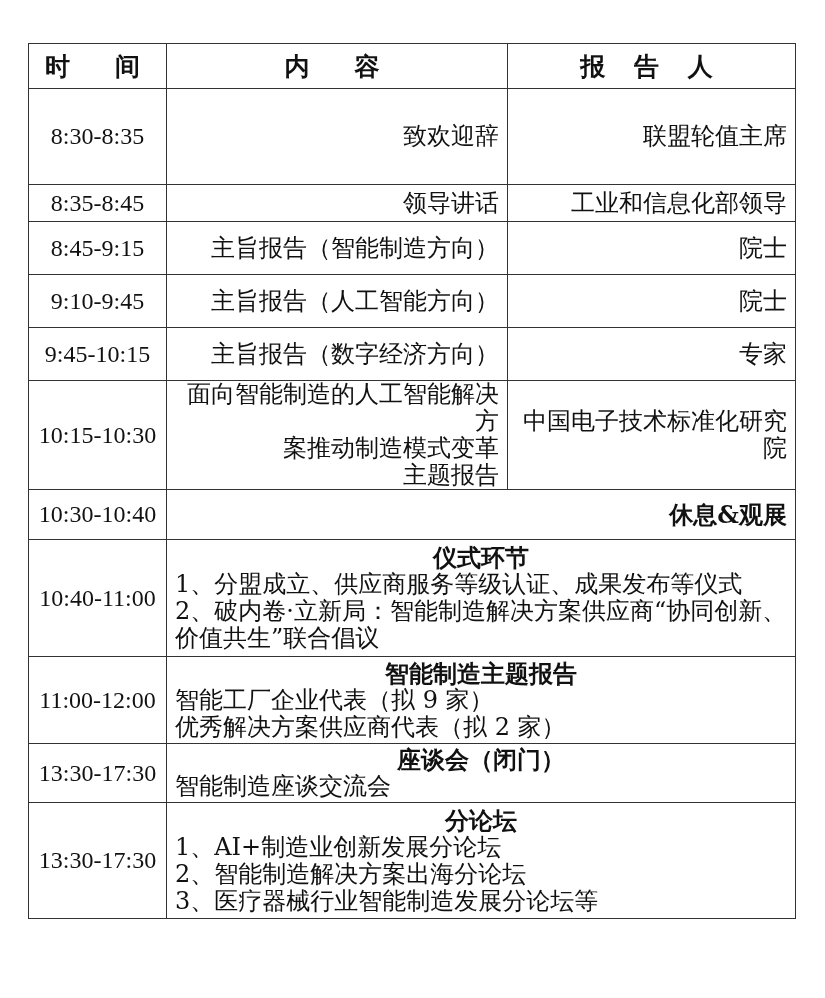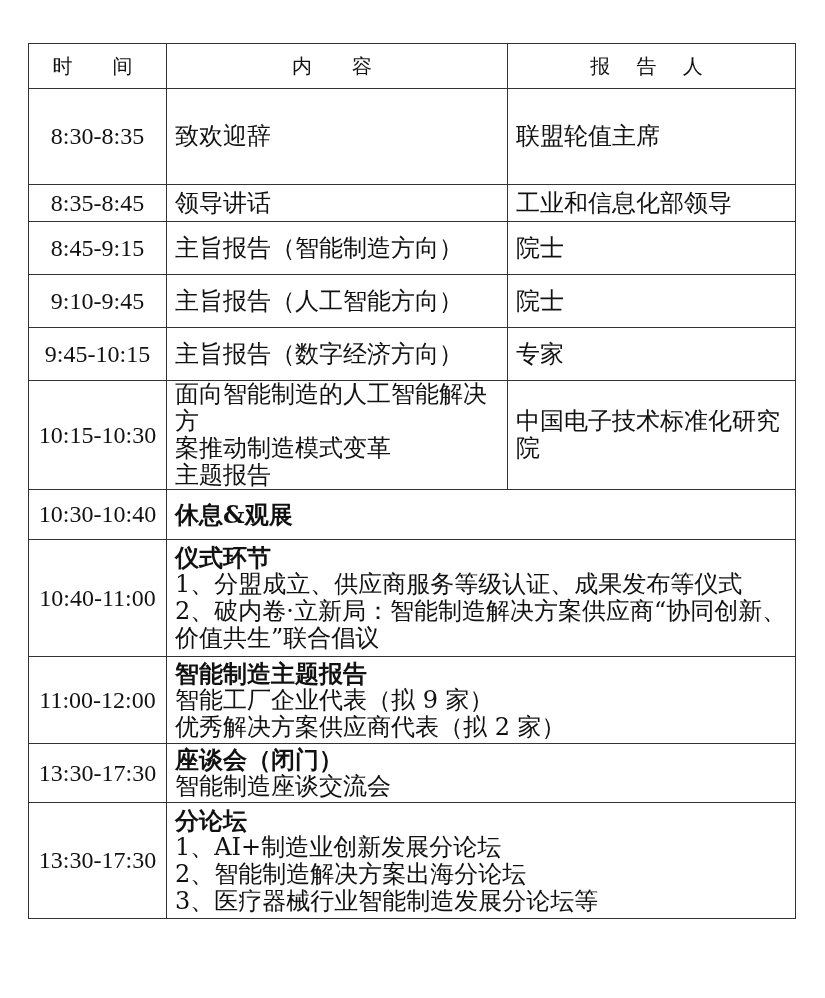--- a/index.html
+++ b/index.html
@@ -2,28 +2,28 @@
 <html><head>
 <meta charset="utf-8">
 <style>
   html, body { margin: 0; padding: 0; background: #ffffff; }
   body { width: 825px; height: 998px; position: relative; overflow: hidden;
          font-family: "DejaVu Serif", "Liberation Serif", serif; color: #111; }
   table.agenda { position: absolute; left: 28px; top: 43px; width: 768px;
     border-collapse: collapse; table-layout: fixed; }
   table.agenda td, table.agenda th { border: 1.5px solid #333; padding: 0 8px;
     font-size: 24px; line-height: 27px; }
-  table.agenda th { height: 44px; font-weight: normal; font-size: 20px; letter-spacing: 10px; text-align: center; }
+  table.agenda th { height: 44px; font-weight: bold; font-size: 25px; letter-spacing: 10px; text-align: center; }
   .c-time { width: 121px; text-align: center; font-family: "Liberation Serif", serif; font-size: 20px; }
   .c-content { width: 324px; }
-  .center { text-align: left; }
+  .center { text-align: right; }
   .left { text-align: left; }
   .bold { font-weight: bold; }
   .line { display: block; }
-  .titleline { display: block; font-weight: bold; }
+  .titleline { display: block; text-align: center; font-weight: bold; }
 </style>
 </head>
 <body>
 
 <table class="agenda">
   <tbody>
       <tr>
     <th class="c-time">时　间</th>
     <th class="c-content">内　容</th>
     <th>报 告 人</th>

